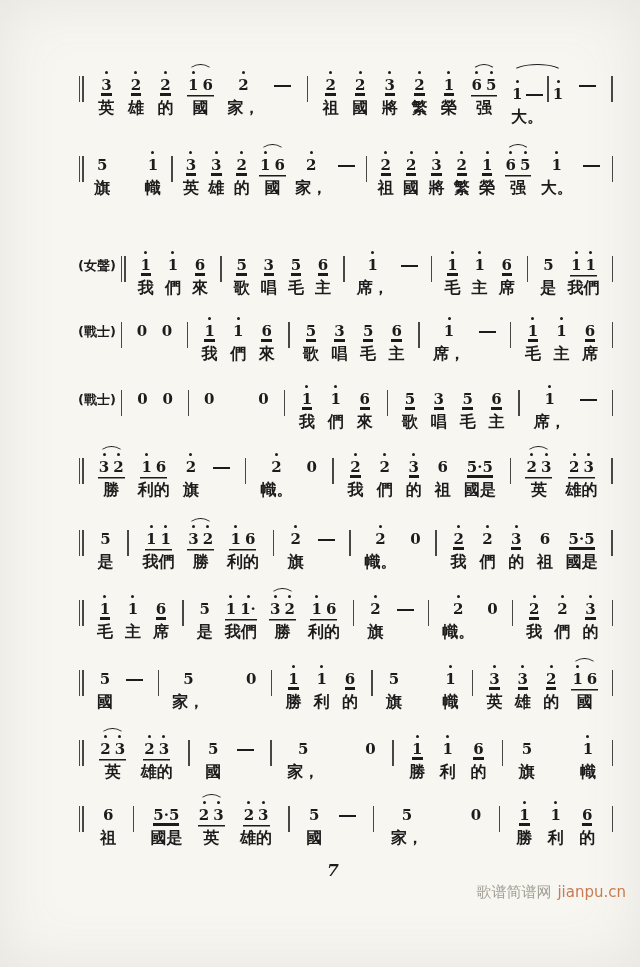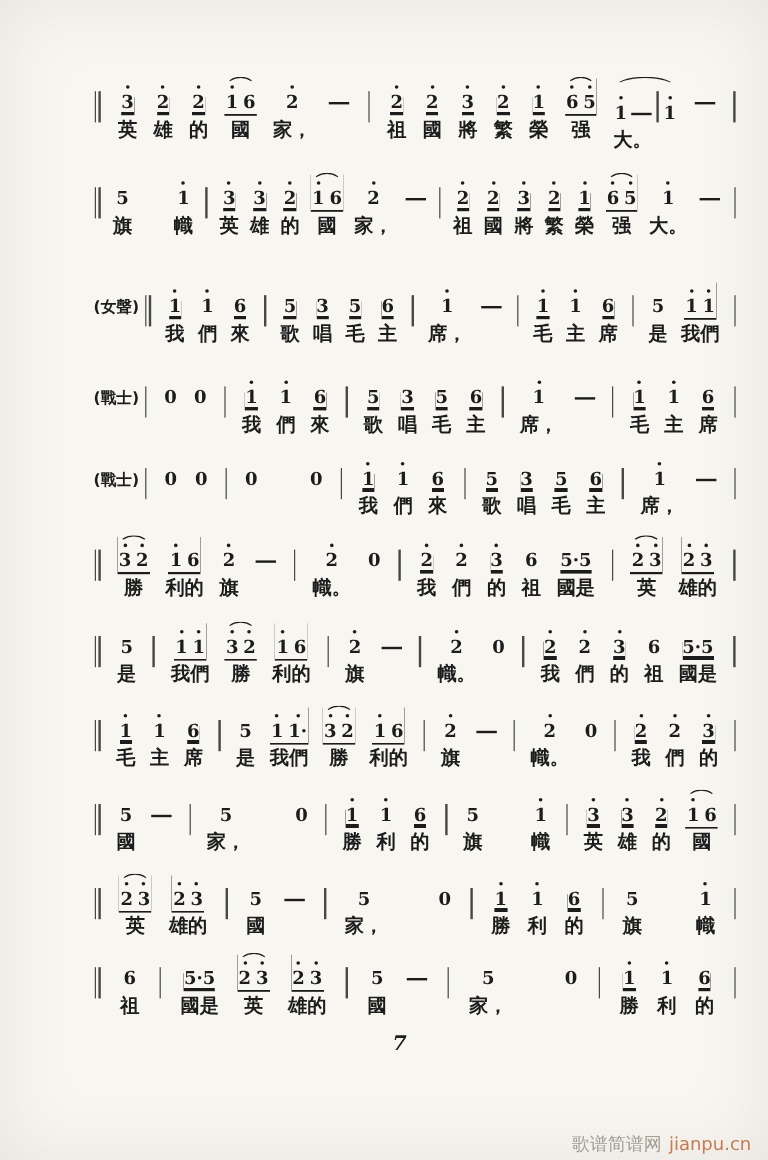--- a/index.html
+++ b/index.html
@@ -29,21 +29,21 @@
   .dash{display:block;width:17px;height:2.2px;background:var(--ink);margin-bottom:6px;}
   .bl{display:block;width:1.4px;height:26px;background:var(--ink);opacity:.8;}
   .bl2{display:flex;gap:2px;}
   .lyr{font:600 16px "DejaVu Sans","Liberation Sans",sans-serif;line-height:1.2;
        margin-top:3px;white-space:nowrap;min-height:20px;width:100%;text-align:center;}
   .lyr.left{text-align:left;}
   .chorus{position:absolute;left:84px;top:212px;
           font:600 15px "DejaVu Sans","Liberation Sans",sans-serif;}
   .pagenum{position:absolute;left:318px;top:860px;width:30px;text-align:center;
            font:italic 700 17px "DejaVu Serif","Liberation Serif",serif;}
-  .wm{position:absolute;right:14px;top:944px;white-space:nowrap;
+  .wm{position:absolute;right:14px;top:883px;white-space:nowrap;
       font:15px "DejaVu Sans","Liberation Sans",sans-serif;}
   .wm .en{margin-left:6px;}
 </style>
 </head>
 <body>
 
 <div class="page" id="score">
   <div class="pagenum">7</div>
   <div class="wm">
     <span class="cn" style="color: rgb(163, 158, 148);">歌谱简谱网</span><span class="en" style="color: rgb(200, 122, 82);">jianpu.cn</span>
@@ -290,21 +290,21 @@
           <div class="lyr"></div>
         </div>
         <div class="cell">
           <div class="nrow">
             <i class="bl"></i>
           </div>
           <div class="lyr"></div>
         </div>
       </div>
     </div>
-    <div class="mline" style="top: 234px; justify-content: space-between;">
+    <div class="mline" style="top: 244px; justify-content: space-between;">
       <span class="vlabel">(女聲)</span>
       <div class="cells">
         <div class="cell">
           <div class="nrow">
             <span class="bl2">
               <i class="bl"></i>
               <i class="bl"></i>
             </span>
           </div>
           <div class="lyr"></div>

